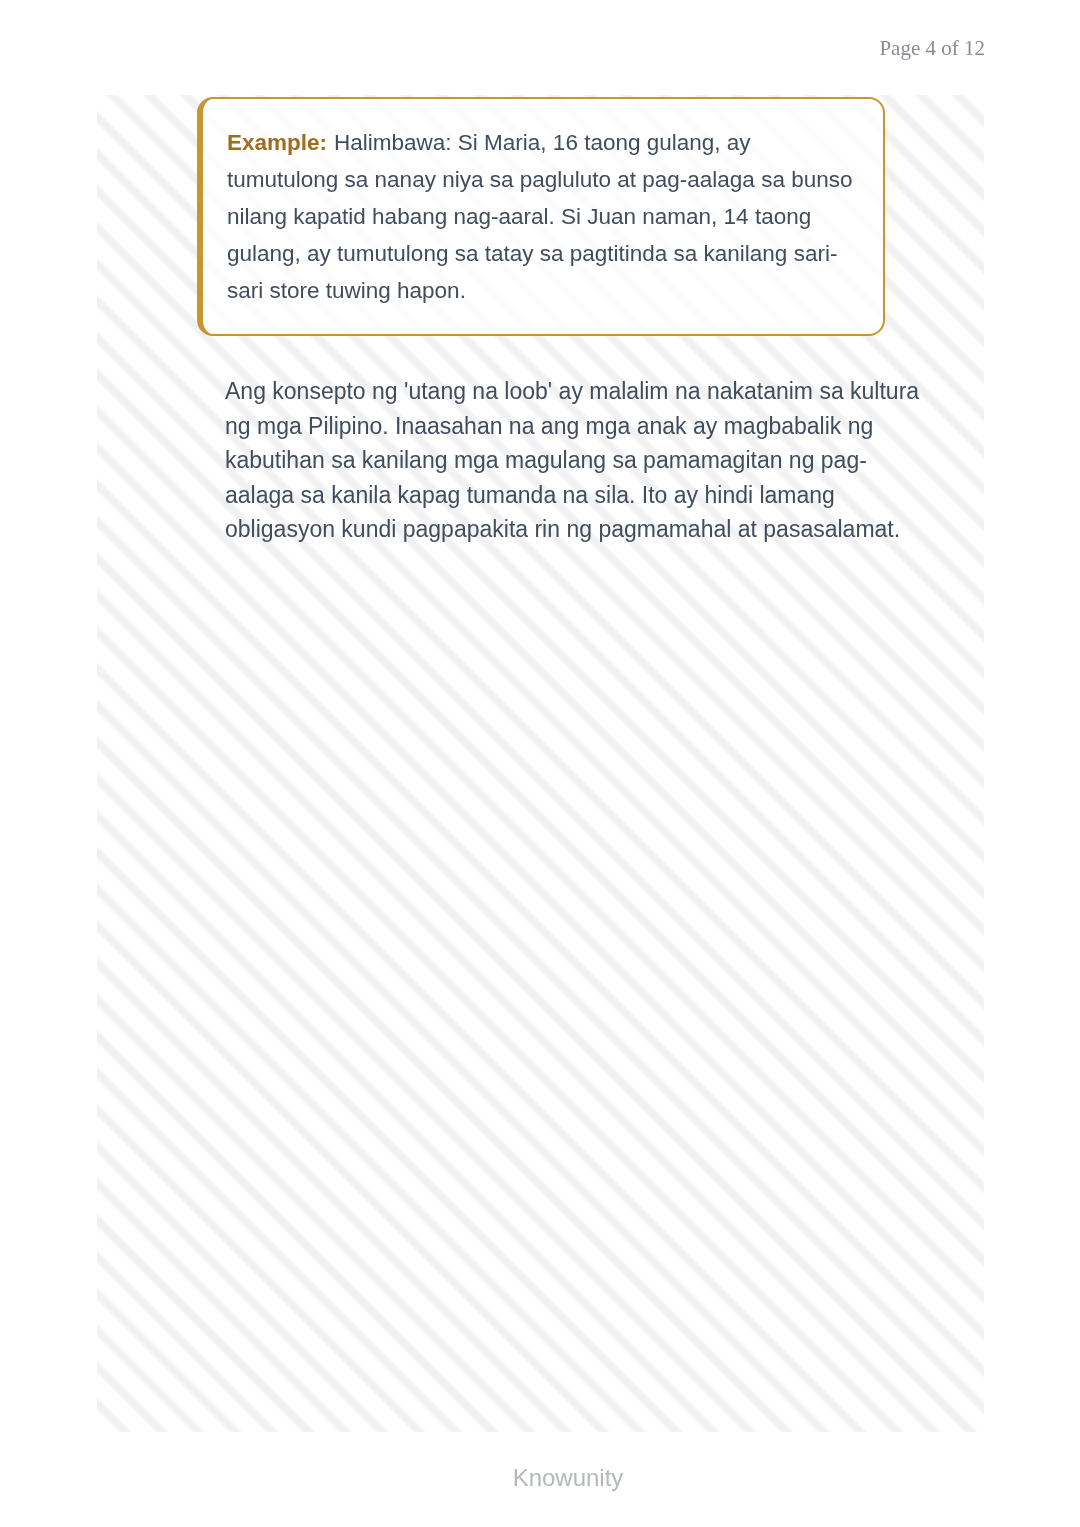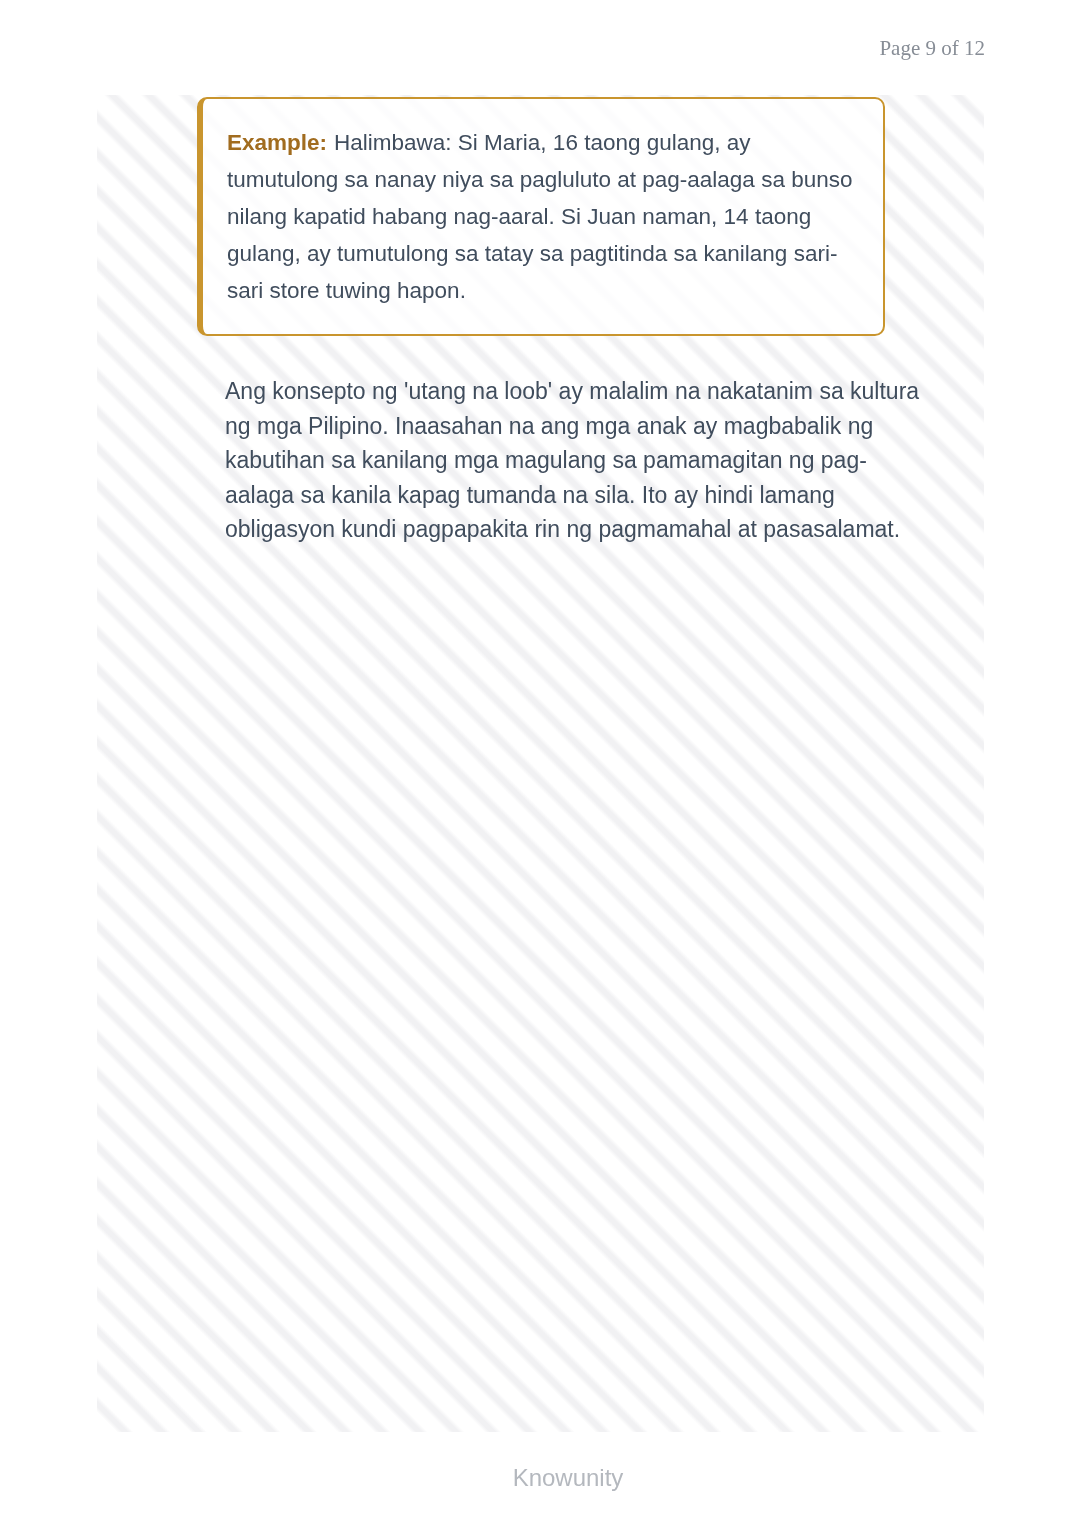--- a/index.html
+++ b/index.html
@@ -43,21 +43,21 @@
     );
   }
   .example-box {
     position: absolute;
     left: 197px;
     top: 97px;
     width: 688px;
     min-height: 236px;
     border: 2px solid var(--accent-border);
     border-left: 6px solid var(--accent-border);
-    border-radius: 10px;
+    border-radius: 16px;
     background: rgba(255, 255, 255, 0.8);
     padding: 25px 28px 25px 24px;
     font-size: 22.5px;
     line-height: 37px;
     color: var(--body-text);
   }
   .example-label {
     font-weight: bold;
     color: var(--example-label);
     margin-right: 7px;
@@ -79,21 +79,21 @@
     width: 100%;
     text-align: center;
     font-size: 24px;
     color: var(--footer-text);
     margin-left: 28px;
   }
 </style>
 </head>
 <body>
 
-<div class="page-number">Page 9 of 12</div>
+<div class="page-number">Page 4 of 12</div>
 
 <div class="paper"></div>
 
 <div class="example-box">
   <span class="example-label">Example:</span><span>Halimbawa: Si Maria, 16 taong gulang, ay tumutulong sa nanay niya sa pagluluto at pag-aalaga sa bunso nilang kapatid habang nag-aaral. Si Juan naman, 14 taong gulang, ay tumutulong sa tatay sa pagtitinda sa kanilang sari-sari store tuwing hapon.</span>
 </div>
 
 <div class="body-paragraph">Ang konsepto ng 'utang na loob' ay malalim na nakatanim sa kultura ng mga Pilipino. Inaasahan na ang mga anak ay magbabalik ng kabutihan sa kanilang mga magulang sa pamamagitan ng pag-aalaga sa kanila kapag tumanda na sila. Ito ay hindi lamang obligasyon kundi pagpapakita rin ng pagmamahal at pasasalamat.</div>
 
 <div class="footer-brand">Knowunity</div>

